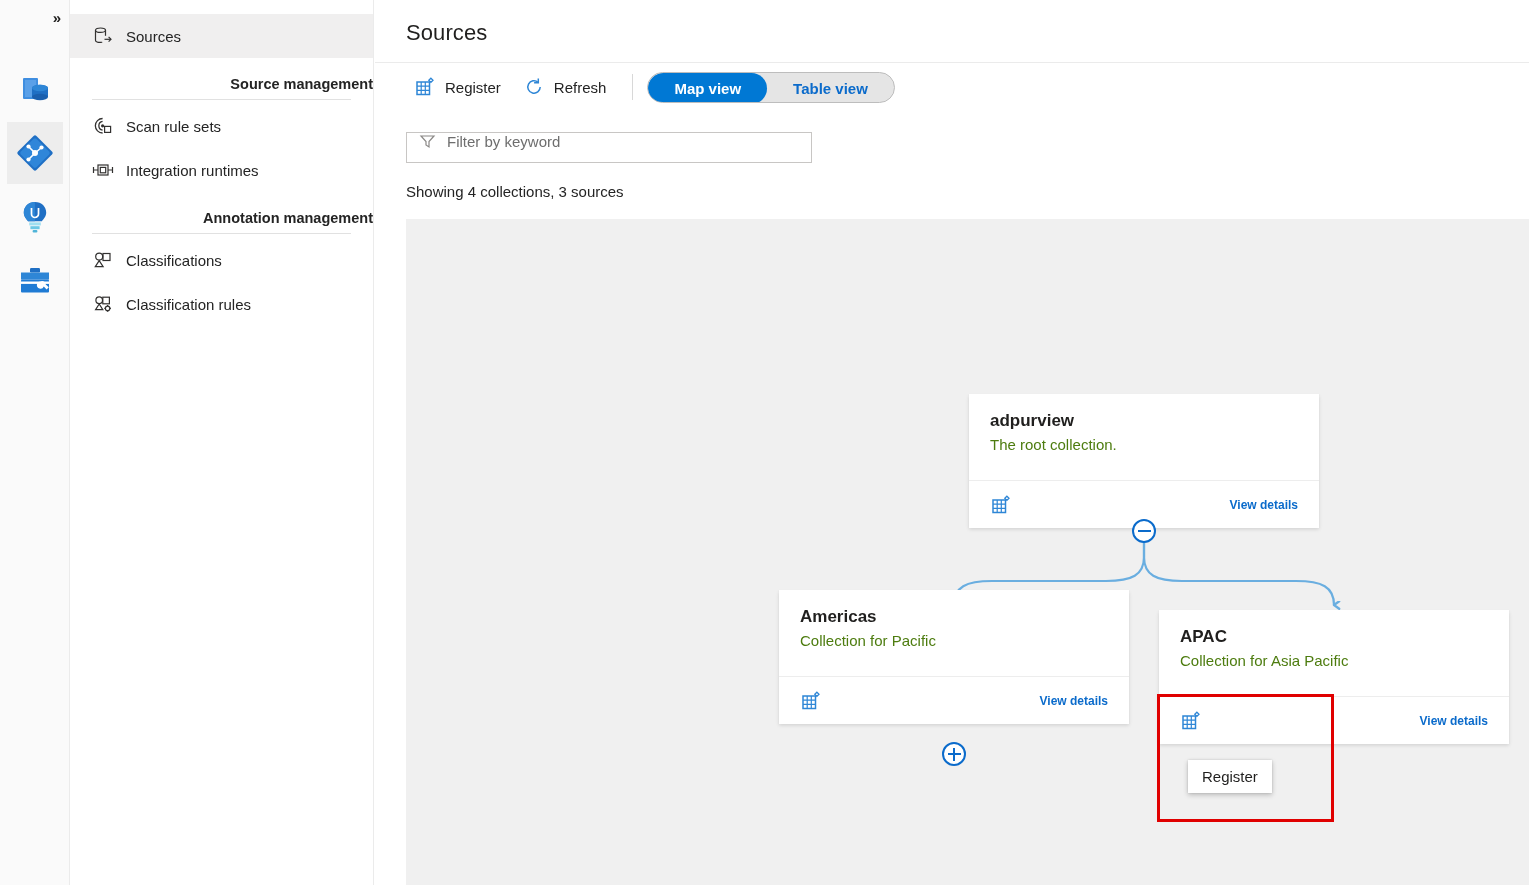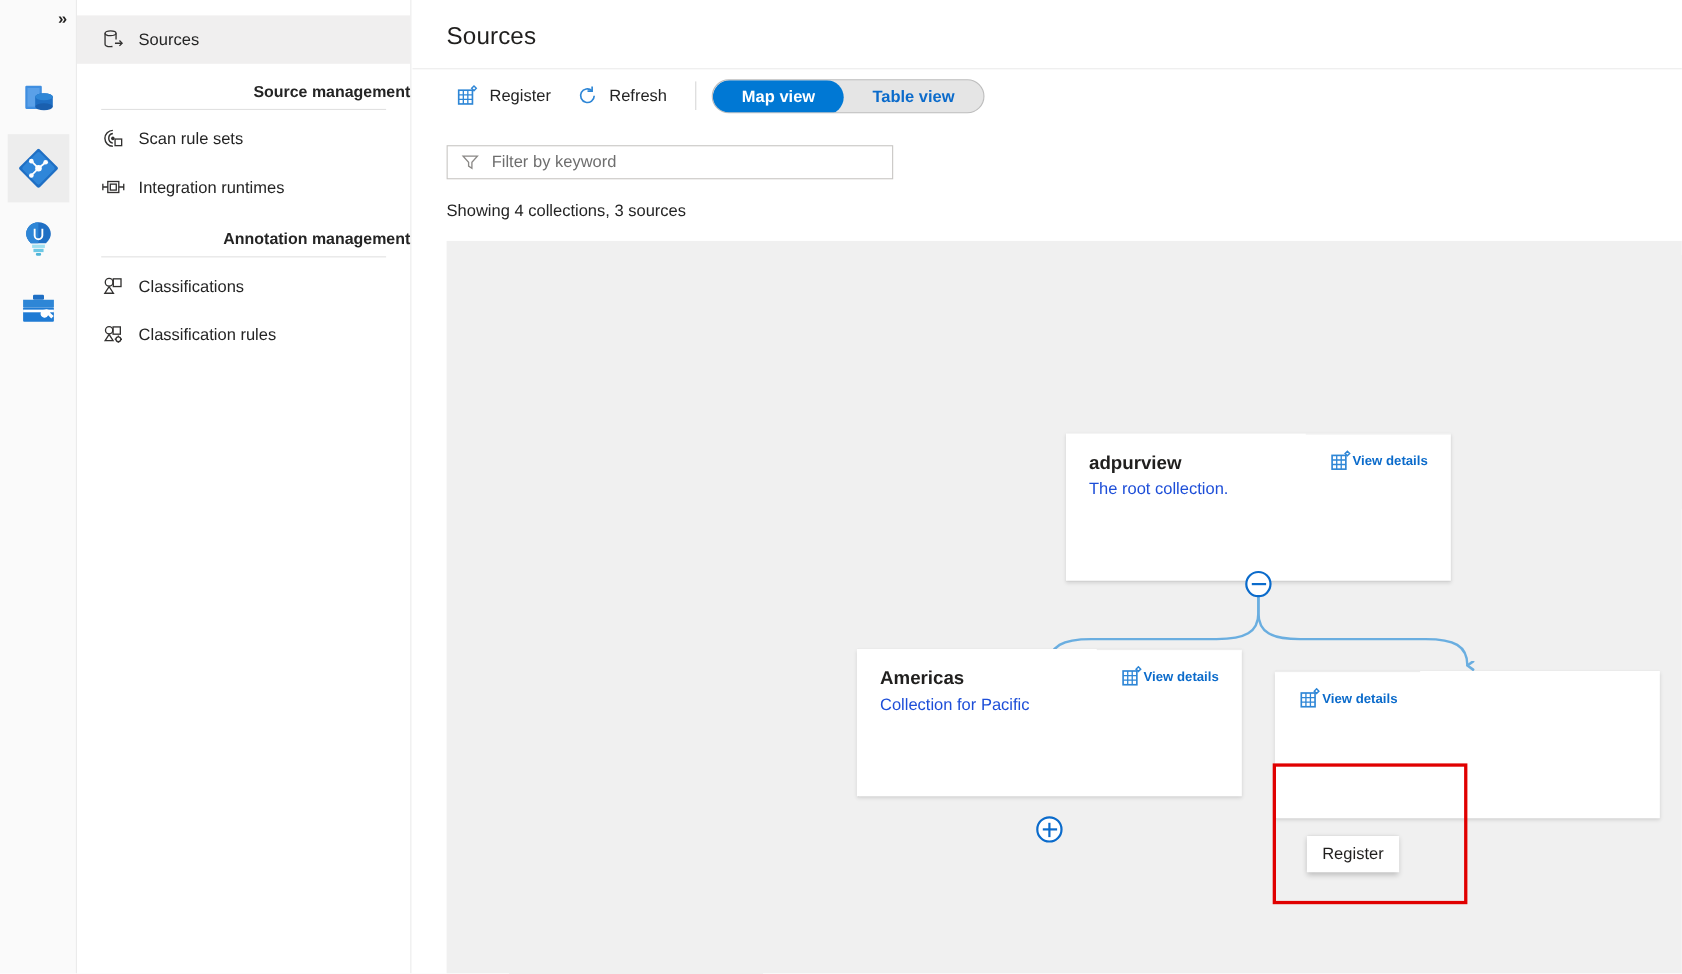--- a/index.html
+++ b/index.html
@@ -166,21 +166,21 @@
     color: #ffffff;
   }
 
   #filter-input {
     position: absolute;
     left: 31px; top: 132px;
     width: 406px; height: 31px;
     border: 1px solid #c8c6c4;
     background: #ffffff;
     display: flex;
-    align-items: center;
+    align-items: flex-start;
     padding-left: 12px;
     cursor: text;
   }
   #filter-input .funnel { width: 17px; height: 17px; margin-right: 11px; flex: 0 0 17px; }
   #filter-input .ph {
     font-size: 15px;
     color: #6e6e6e;
   }
   #showing-text {
     position: absolute;
@@ -201,36 +201,36 @@
     left: 0; top: 0;
     width: 100%; height: 100%;
     pointer-events: none;
   }
 
   .node-card {
     position: absolute;
     background: #ffffff;
     box-shadow: 0 1.6px 3.6px rgba(0,0,0,0.13), 0 0.3px 0.9px rgba(0,0,0,0.10);
     display: flex;
-    flex-direction: row;
+    flex-direction: column;
   }
   .node-body {
     flex: 1;
     padding: 16px 21px 0 21px;
   }
   .node-title {
     font-size: 17px;
     font-weight: bold;
     color: #201f1e;
     margin-bottom: 4px;
     line-height: 1.25;
   }
   .node-desc {
     font-size: 15px;
-    color: #1d4ed8;
+    color: #4d7c0f;
     line-height: 1.3;
   }
   .node-footer {
     height: 48px;
     border-top: 1px solid #ededed;
     display: flex;
     align-items: center;
     justify-content: space-between;
     padding: 0 21px;
   }
@@ -516,20 +516,24 @@
           <span class="view-details">View details</span>
         </div>
       </div>
 
       <div class="toggle-circle" style="left:536px; top:523px;">
         <span class="bar-h"></span>
         <span class="bar-v"></span>
       </div>
 
       <div class="node-card" style="left:753px; top:391px; width:350px; height:134px;">
+        <div class="node-body">
+          <div class="node-title">APAC</div>
+          <div class="node-desc">Collection for Asia Pacific</div>
+        </div>
         <div class="node-footer">
           <span class="reg-icon">
             <svg width="20" height="20" viewBox="0 0 20 20">
               <rect x="2" y="5" width="12.5" height="12.5" fill="none" stroke="#2e86d6" stroke-width="1.5"></rect>
               <path d="M2 9.2 h12.5 M2 13.3 h12.5 M6.2 5 v12.5 M10.3 5 v12.5" stroke="#2e86d6" stroke-width="1.2"></path>
               <path d="M15.9 1.2 l2.1 2.1 l-2.1 2.1 l-2.1 -2.1 z" fill="none" stroke="#2e86d6" stroke-width="1.3"></path>
             </svg>
           </span>
           <span class="view-details">View details</span>
         </div>

